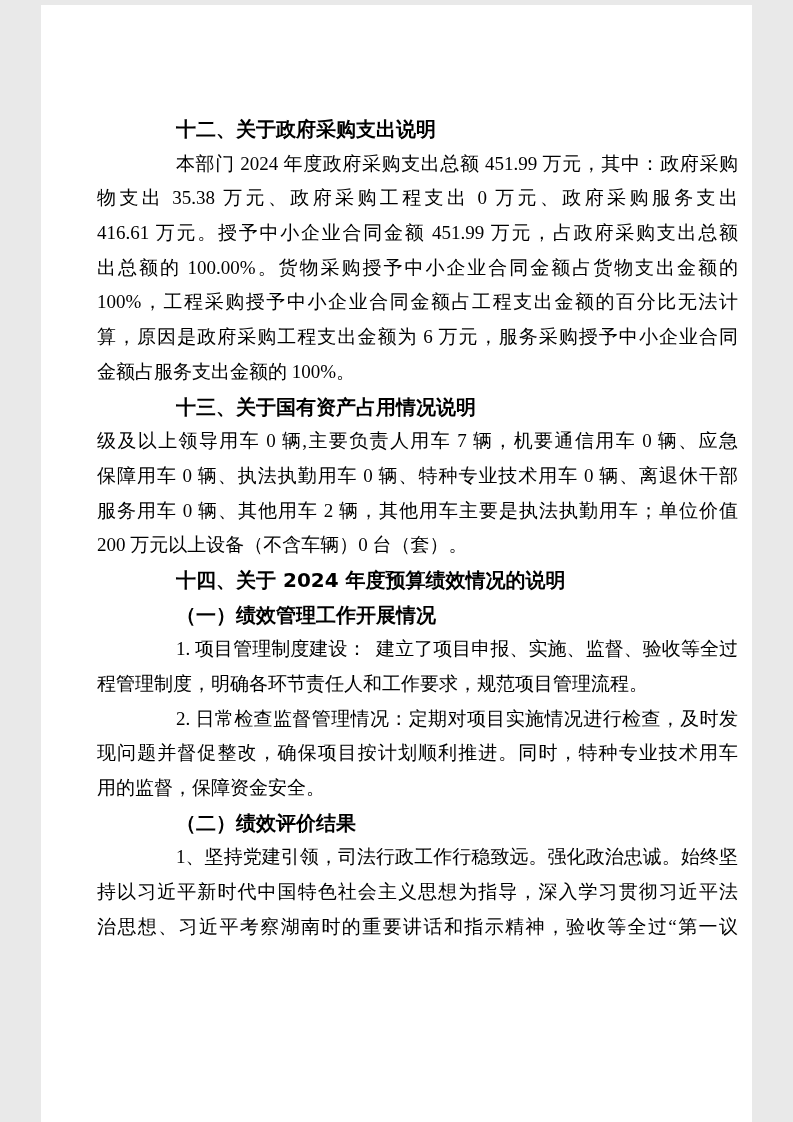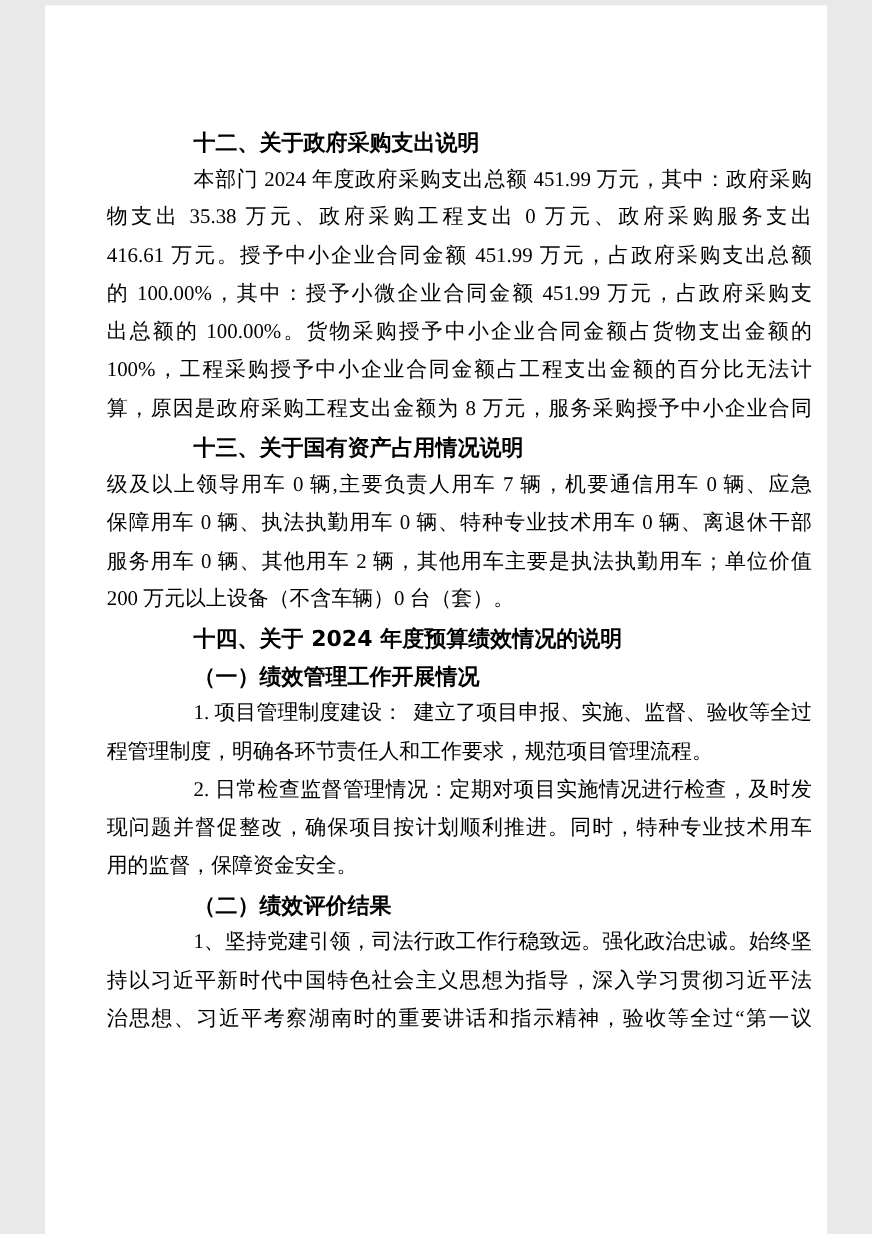--- a/index.html
+++ b/index.html
@@ -44,24 +44,24 @@
 </head>
 <body>
 
 <div class="page">
   <div class="content">
 
     <div class="line heading">十二、关于政府采购支出说明</div>
     <div class="line body just first">本部门 2024 年度政府采购支出总额 451.99 万元，其中：政府采购货</div>
     <div class="line body just">物支出 35.38 万元、政府采购工程支出 0 万元、政府采购服务支出</div>
     <div class="line body just">416.61 万元。授予中小企业合同金额 451.99 万元，占政府采购支出总额</div>
-    <div class="line body just">的 100.00%，其中：授予小微企业合同金额 451.99 万元，占政府采购支</div>
     <div class="line body just">出总额的 100.00%。货物采购授予中小企业合同金额占货物支出金额的</div>
     <div class="line body just">100%，工程采购授予中小企业合同金额占工程支出金额的百分比无法计</div>
-    <div class="line body just">算，原因是政府采购工程支出金额为 8 万元，服务采购授予中小企业合同</div>
+    <div class="line body just">算，原因是政府采购工程支出金额为 6 万元，服务采购授予中小企业合同</div>
+    <div class="line body">金额占服务支出金额的 100%。</div>
 
     <div class="line heading">十三、关于国有资产占用情况说明</div>
     <div class="line body just">级及以上领导用车 0 辆,主要负责人用车 7 辆，机要通信用车 0 辆、应急</div>
     <div class="line body just">保障用车 0 辆、执法执勤用车 0 辆、特种专业技术用车 0 辆、离退休干部</div>
     <div class="line body just">服务用车 0 辆、其他用车 2 辆，其他用车主要是执法执勤用车；单位价值</div>
     <div class="line body">200 万元以上设备（不含车辆）0 台（套）。</div>
 
     <div class="line heading">十四、关于 2024 年度预算绩效情况的说明</div>
 
     <div class="line heading">（一）绩效管理工作开展情况</div>

